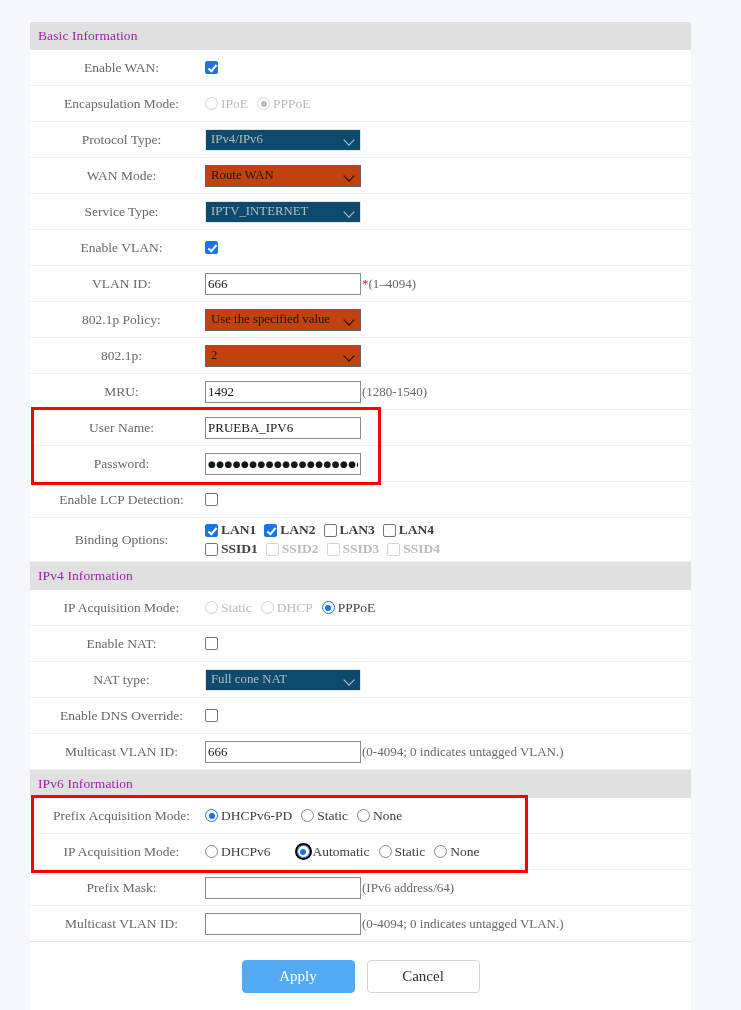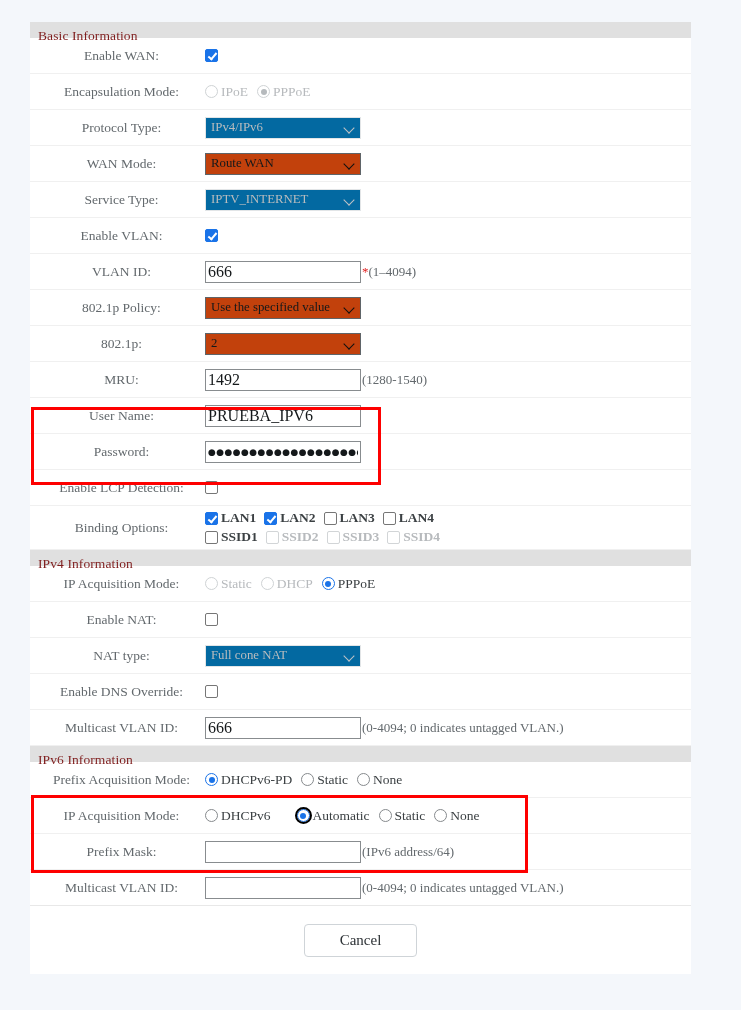--- a/index.html
+++ b/index.html
@@ -20,25 +20,25 @@
     position: absolute;
     left: 30px;
     top: 22px;
     width: 661px;
     background: #ffffff;
   }
 
   
   .section-bar {
     background: #e0e0e0;
-    height: 16px;
+    height: 28px;
     line-height: 28px;
     padding-left: 8px;
     font-size: 13.5px;
-    color: #7f1d1d;
+    color: #a21caf;
     letter-spacing: .1px;
   }
 
   
   .row {
     display: flex;
     align-items: center;
     min-height: 35px;
     padding-left: 8px;
     border-bottom: 1px solid #f0f0f0;
@@ -60,21 +60,21 @@
   }
 
   
   input.txt {
     width: 150px;
     height: 18px;
     line-height: 18px;
     border: 1px solid #888c8f;
     background: #fff;
     font-family: "Liberation Serif", "DejaVu Serif", serif;
-    font-size: 16px;
+    font-size: 13px;
     color: #14181a;
     padding: 1px 2px;
     box-sizing: content-box;
     outline: none;
     border-radius: 0;
   }
   input.txt.pw {
     font-family: "DejaVu Sans", sans-serif;
     font-size: 9px;
     letter-spacing: 0.4px;
@@ -112,21 +112,21 @@
     position: absolute;
     left: 1px; top: 3px;
     width: 7px; height: 7px;
     border-right: 1.8px solid #111;
     border-bottom: 1.8px solid #111;
     transform: rotate(45deg);
   }
   .sel.disabled {
     border-color: #e2e5e7;
     color: #b9bcbe;
-    background: #0369a1;
+    background: #0c4a6e;
   }
   .sel.disabled .caret::before {
     border-right-color: #bfc3c6;
     border-bottom-color: #bfc3c6;
   }
 
   
   .cb {
     width: 13px; height: 13px;
     border: 1px solid #767676;
@@ -516,19 +516,20 @@
 
   <div class="row no-line">
     <div class="label">Multicast VLAN ID:</div>
     <div class="field">
       <input class="txt" type="text" value="" style="">
       <span class="hint">(0-4094; 0 indicates untagged VLAN.)</span>
     </div>
   </div>
 
   <div class="footer">
+    <div class="btn primary">Apply</div>
     <div class="btn secondary">Cancel</div>
   </div>
 
   <div class="redbox" id="redbox-credentials" style="left: 1px; top: 385px; height: 78px; width: 350px;"></div>
   <div class="redbox" id="redbox-ipv6" style="left: 1px; top: 773px; height: 78px; width: 497px;"></div>
 
 </div>
 
 </body></html>

